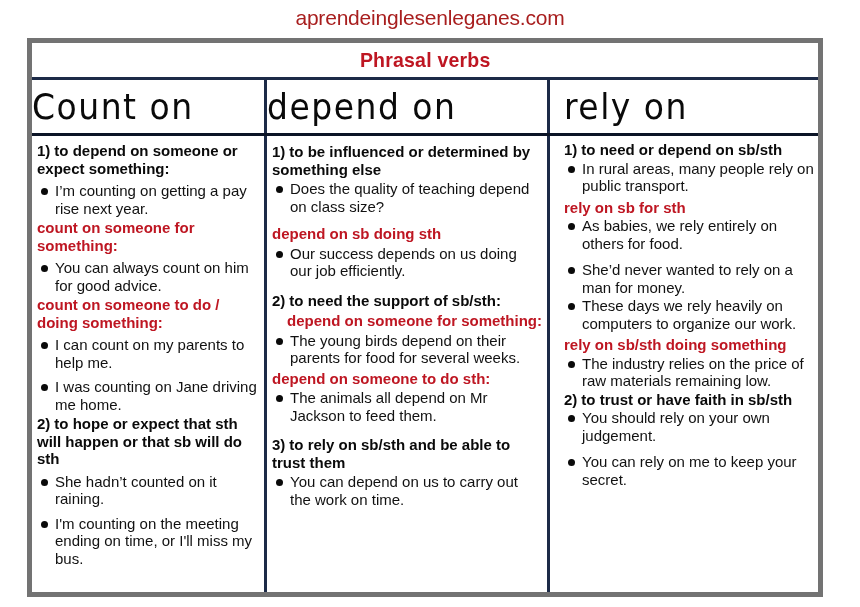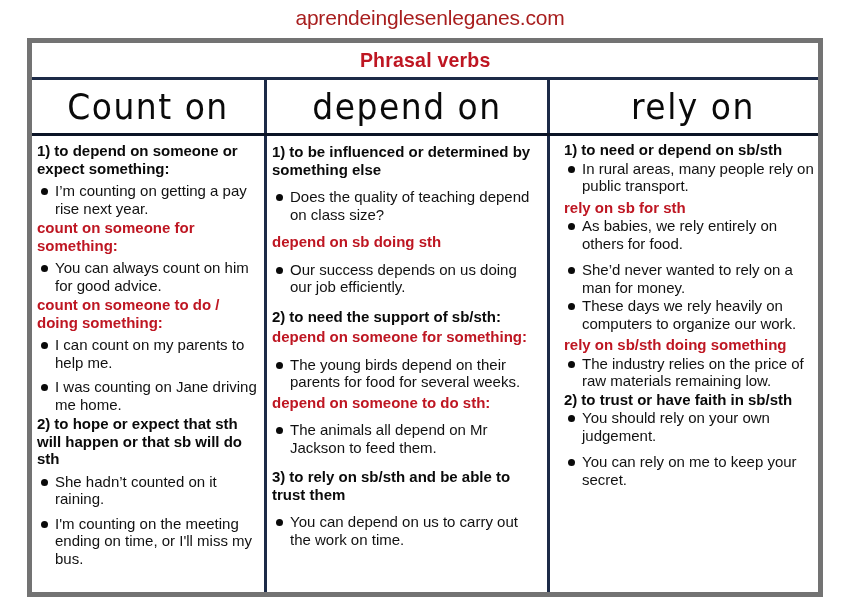--- a/index.html
+++ b/index.html
@@ -69,21 +69,21 @@
 
   .verb-head-row {
     flex: 0 0 56px;
     display: flex;
     border-bottom: 3px solid #0B1426;
     box-sizing: border-box;
   }
   .verb-head-cell {
     display: flex;
     align-items: center;
-    justify-content: center;
+    justify-content: flex-start;
     box-sizing: border-box;
     overflow: hidden;
   }
   .verb-head-cell + .verb-head-cell { border-left: 3px solid #1C2A47; }
   .verb-head-text {
     font-family: "DejaVu Sans", sans-serif;
     font-size: 33px;
     font-weight: 400;
     color: #0a0a0a;
     letter-spacing: 1.5px;
@@ -156,21 +156,21 @@
     background: #0a0a0a;
   }
 
   
   .col-1 .sense { margin-top: 1px; }
   .col-1 ul.examples li { margin-top: 5px; }
   .col-1 ul.examples li + li { margin-top: 7px; }
   .col-1 .pattern { margin-top: 1px; }
 
   .col-2 .sense { margin-top: 2px; }
-  .col-2 ul.examples li { margin-top: 10px; }
+  .col-2 ul.examples li { margin-top: 2px; }
   .col-2 .pattern { margin-top: 9px; }
   .col-2 .sense.spaced { margin-top: 11px; }
 
   .col-3 .sense { margin-top: 0px; }
   .col-3 ul.examples li { margin-top: 1px; }
   .col-3 ul.examples li + li { margin-top: 9px; }
   .col-3 .pattern { margin-top: 3px; }
 </style>
 </head>
 <body>
@@ -221,21 +221,21 @@
       <div class="verb-body-cell col-2">
           <div class="sense blk"><span class="num">1)</span><span>to be influenced or determined by something else</span></div>
           <ul class="examples blk">
             <li>Does the quality of teaching depend on class size?</li>
           </ul>
           <div class="pattern blk">depend on sb doing sth</div>
           <ul class="examples blk">
             <li>Our success depends on us doing our job efficiently.</li>
           </ul>
           <div class="sense blk spaced"><span class="num">2)</span><span>to need the support of sb/sth:</span></div>
-          <div class="pattern blk tight" style="margin-top: 2px;">depend on someone for something:</div>
+          <div class="pattern blk tight" style="margin-top: 2px; margin-left: 15px;">depend on someone for something:</div>
           <ul class="examples blk">
             <li>The young birds depend on their parents for food for several weeks.</li>
           </ul>
           <div class="pattern blk tight" style="margin-top: 2px;">depend on someone to do sth:</div>
           <ul class="examples blk">
             <li>The animals all depend on Mr Jackson to feed them.</li>
           </ul>
           <div class="sense blk spaced"><span class="num">3)</span><span>to rely on sb/sth and be able to trust them</span></div>
           <ul class="examples blk">
             <li>You can depend on us to carry out the work on time.</li>

